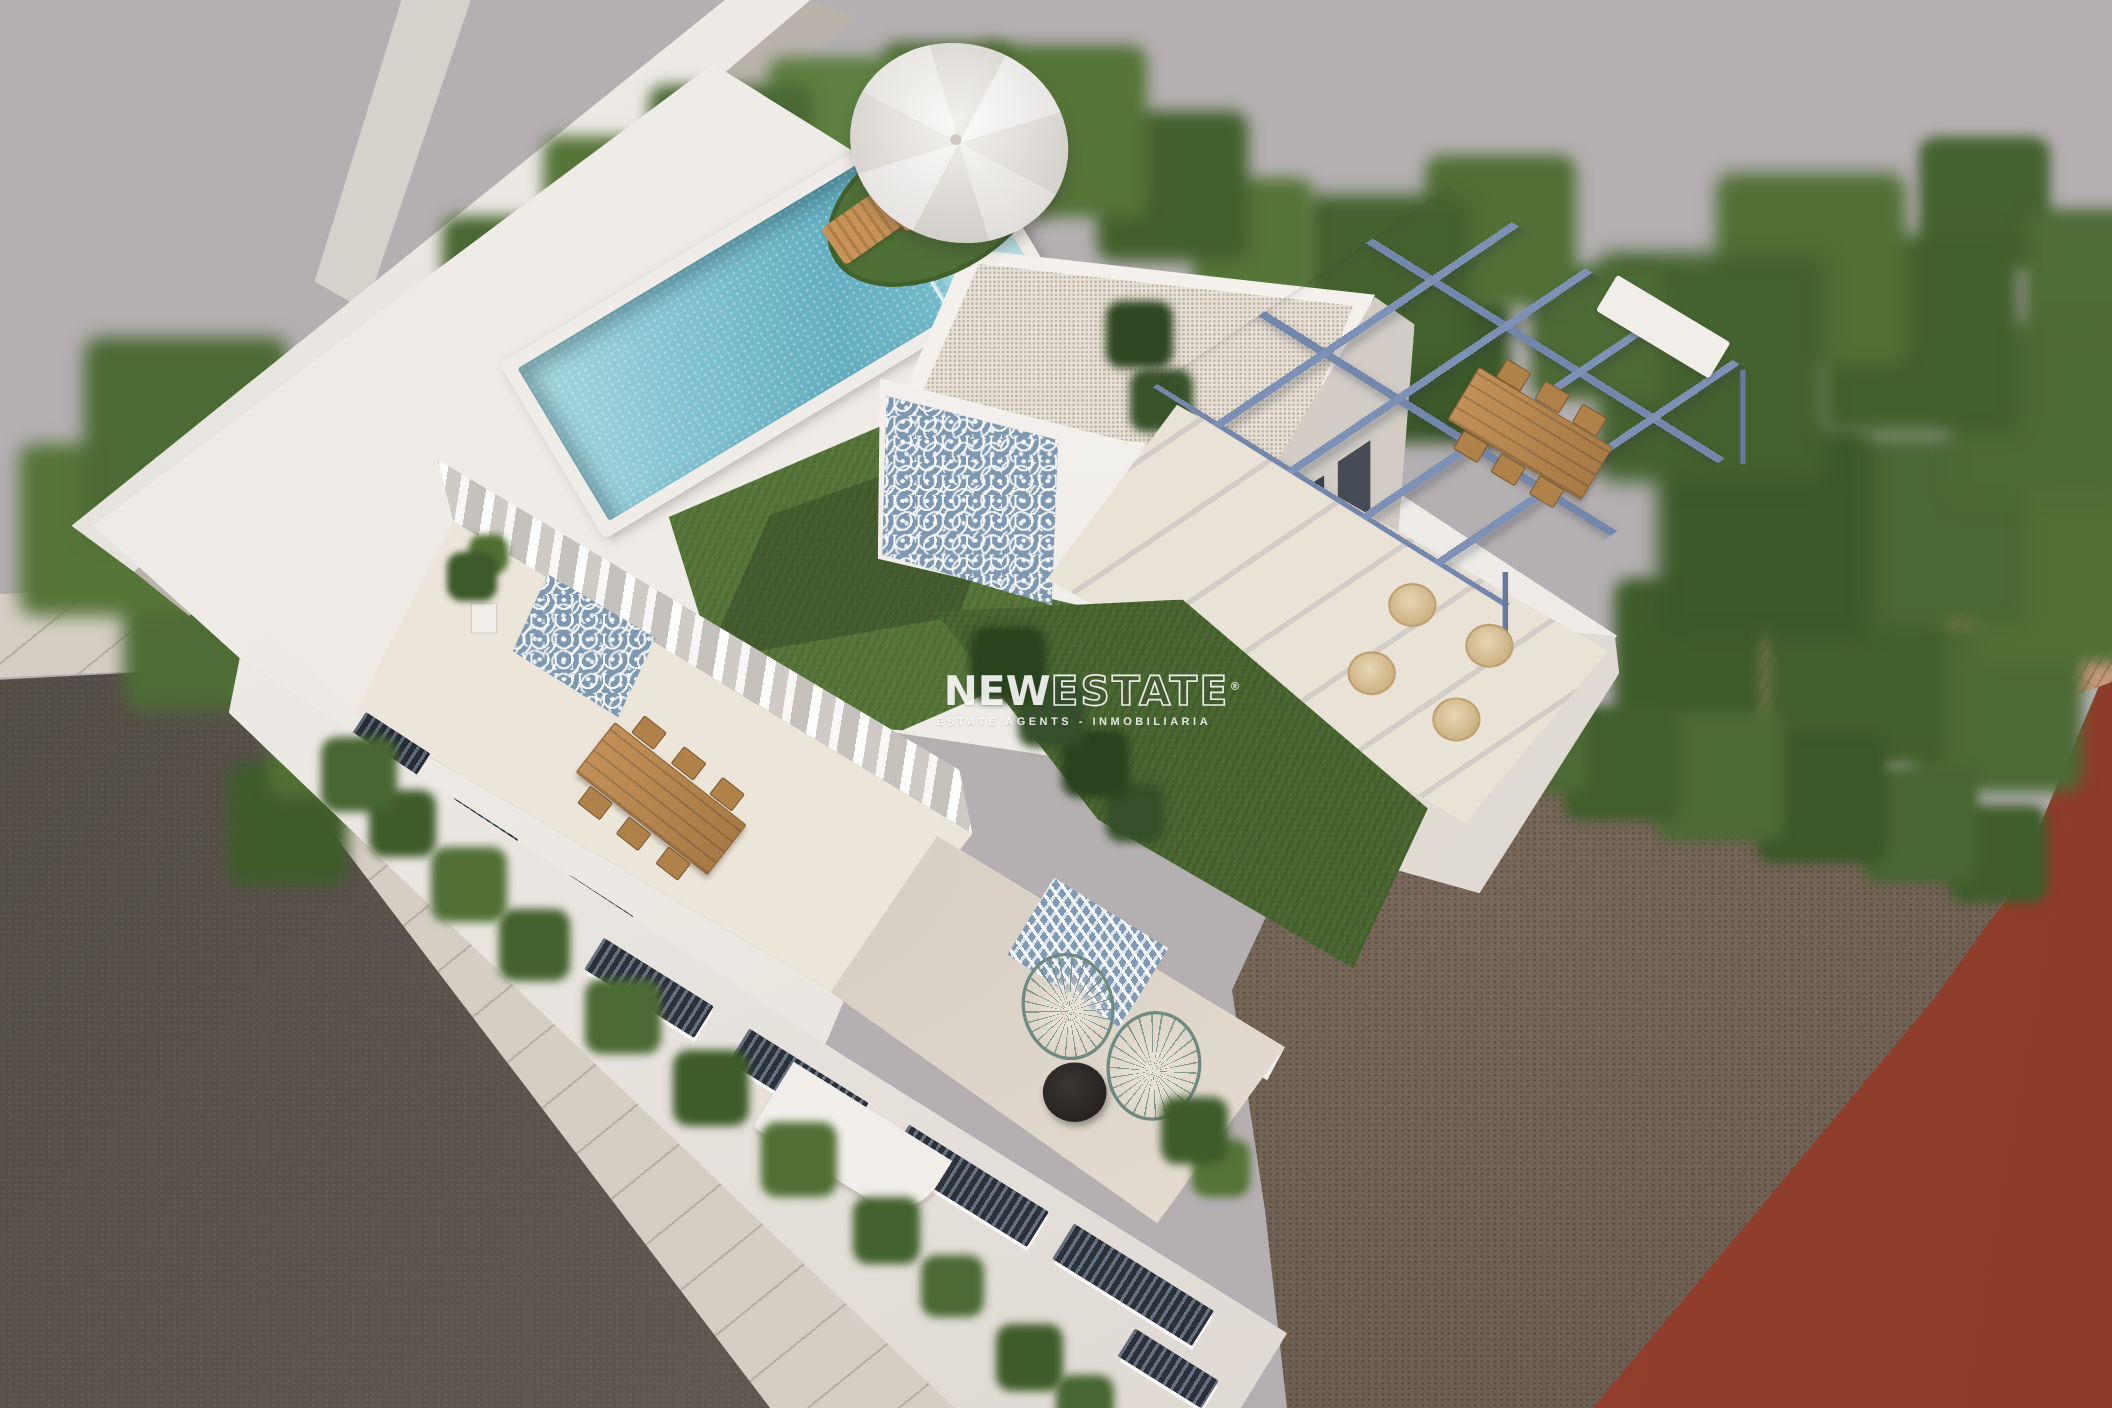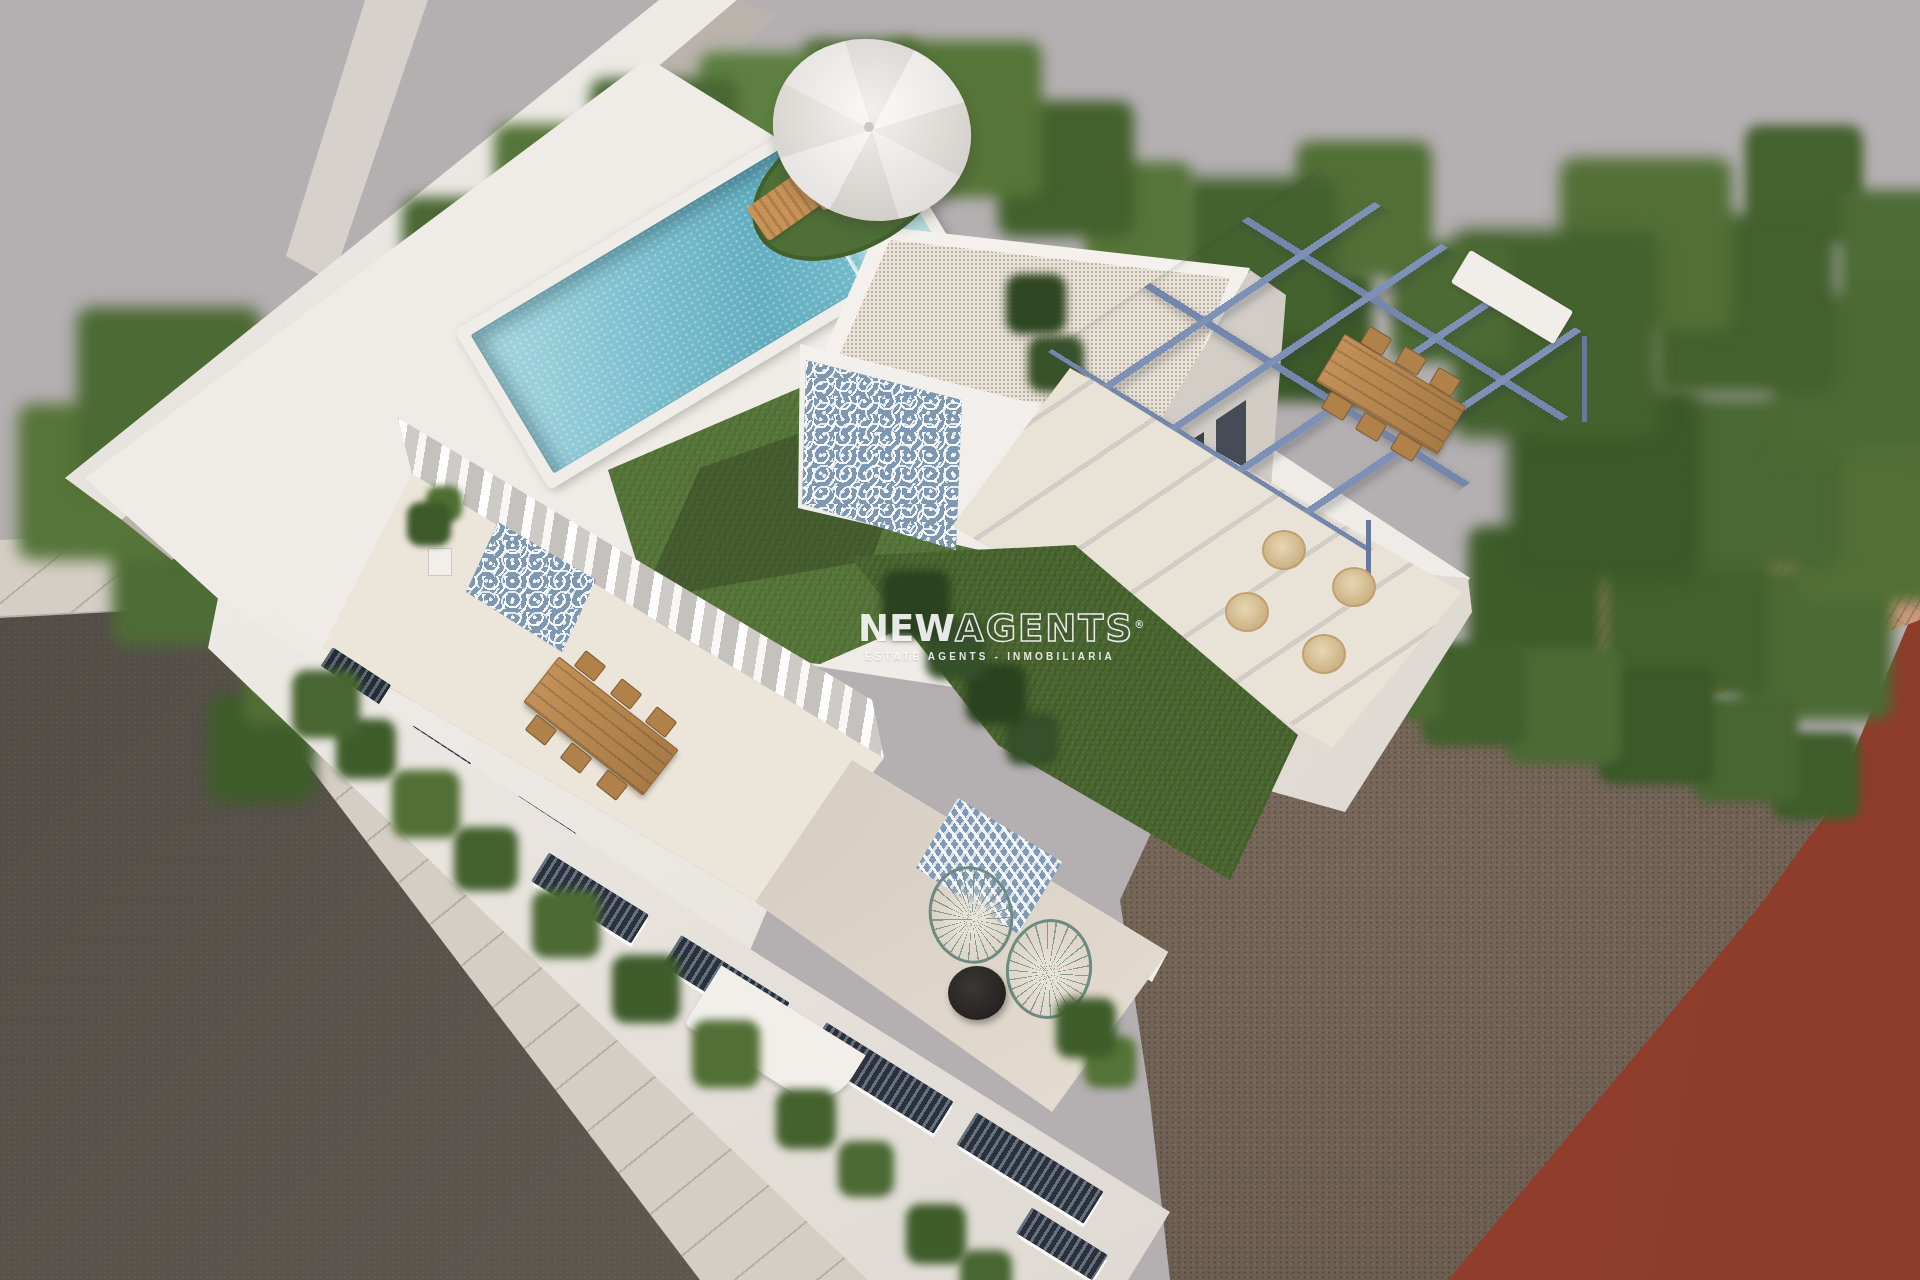--- a/index.html
+++ b/index.html
@@ -204,21 +204,21 @@
   
   .watermark{left:858px;top:610px;width:250px;text-align:center;
     text-shadow:0 1px 2px rgba(60,60,60,.25);user-select:none;}
   .brand{font-family:"DejaVu Sans","Liberation Sans",sans-serif;font-size:37px;line-height:1;
     white-space:nowrap;color:rgba(255,255,255,.88);}
   .brand .solid{font-weight:900;letter-spacing:0px;margin-top:34px;}
   .brand .outline{font-weight:700;letter-spacing:2px;color:transparent;
     -webkit-text-stroke:1.5px rgba(255,255,255,.88);}
   .brand .reg{font-size:10px;vertical-align:super;color:rgba(255,255,255,.8);
     -webkit-text-stroke:0;font-weight:700;}
-  .tagline{display:flex;align-items:center;justify-content:flex-start;gap:7px;margin-top:4px;}
+  .tagline{display:flex;align-items:center;justify-content:flex-end;gap:7px;margin-top:4px;}
   .tagline .dash{height:2px;width:26px;background:rgba(255,255,255,.8);}
   .tagtext{font-size:10px;letter-spacing:3.2px;font-weight:bold;color:rgba(255,255,255,.85);white-space:nowrap;}
 </style>
 </head>
 <body>
 
 <div class="scene">
 
   <div class="layer road"></div>
   <div class="layer sidewalk"></div>
@@ -315,21 +315,21 @@
   <div class="slot" style="left:531px;top:881px;width:118px;height:34px;"></div>
   <div class="slot" style="left:662px;top:966px;width:128px;height:36px;"></div>
   <div class="slot" style="left:805px;top:1059px;width:150px;height:38px;"></div>
   <div class="slot" style="left:955px;top:1149px;width:150px;height:38px;"></div>
   <div class="slot" style="left:1017px;top:1229px;width:90px;height:30px;"></div>
   <div class="abs curve"></div>
   <div class="blobs bushesBase"></div>
 
   <div class="abs watermark">
     <div class="brand">
-      <span class="solid">NEW</span><span class="outline">AGENTS</span><span class="reg">®</span>
+      <span class="solid">NEW</span><span class="outline">ESTATE</span><span class="reg">®</span>
     </div>
     <div class="tagline">
       <span class="dash"></span>
       <span class="tagtext">ESTATE AGENTS - INMOBILIARIA</span>
       <span class="dash"></span>
     </div>
   </div>
 
 </div>
 

